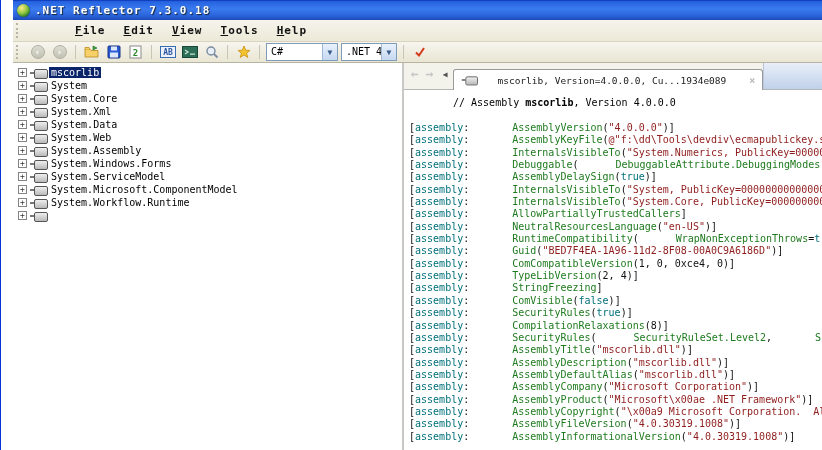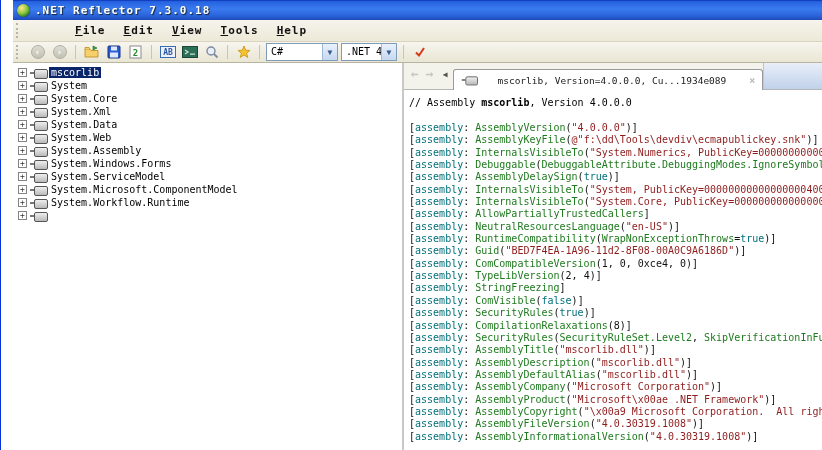--- a/index.html
+++ b/index.html
@@ -65,25 +65,25 @@
   .tab{height:21px;display:flex;align-items:center;gap:20px;background:#fff;
     border:1px solid #9a9a9a;border-bottom:none;border-radius:3px 3px 0 0;padding:0 7px;margin-bottom:-1px;z-index:2;}
   .tab .asm-icon{transform:scale(.9);}
   .tab-label{font-size:9.5px;color:#222;white-space:nowrap;}
   .tab-close{color:#b9b9b9;font-size:10px;font-weight:bold;margin-left:3px;}
   .tab-filler{flex:1;align-self:stretch;background:linear-gradient(180deg,#e9eff9 0%,#ccdaef 70%,#c0d1ea 100%);
     border-left:1px solid #b9c6da;margin-bottom:0;}
 
   
   .codearea{flex:1;overflow:hidden;padding:7px 0 0 5px;background:#fff;}
-  .code-comment{font-size:10px;color:#000;white-space:pre;margin-bottom:14px;}
+  .code-comment{font-size:10px;color:#000;white-space:pre;margin-bottom:14px;margin-left:44px;}
   .code-comment b{font-weight:bold;}
   .code-line{font-size:10px;line-height:12.35px;white-space:pre;color:var(--plain);}
   .tk-p{color:var(--plain);} .tk-k{color:var(--keyword);}
-  .tk-i{color:var(--identifier);} .tk-s{color:var(--string);}
+  .tk-i{color:var(--identifier);margin-left:37px;} .tk-s{color:var(--string);}
 </style>
 </head>
 <body>
 
 <div class="window">
 
   <div class="titlebar">
     <span class="app-icon"></span>
     <span class="title-text">.NET Reflector 7.3.0.18</span>
   </div>

